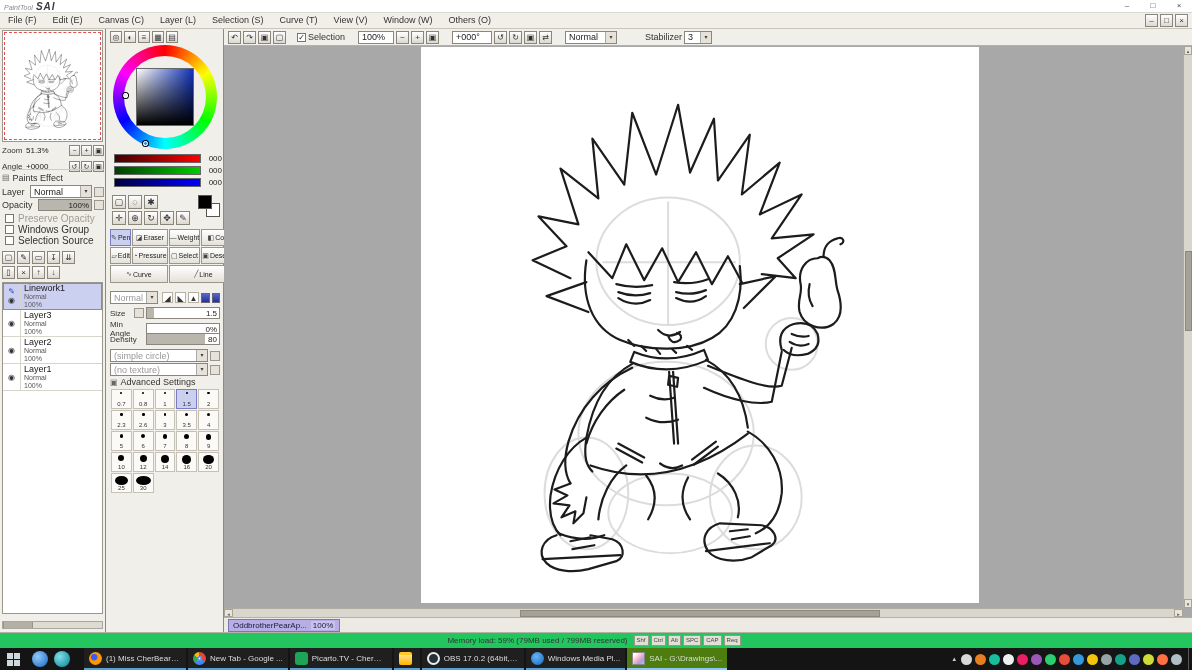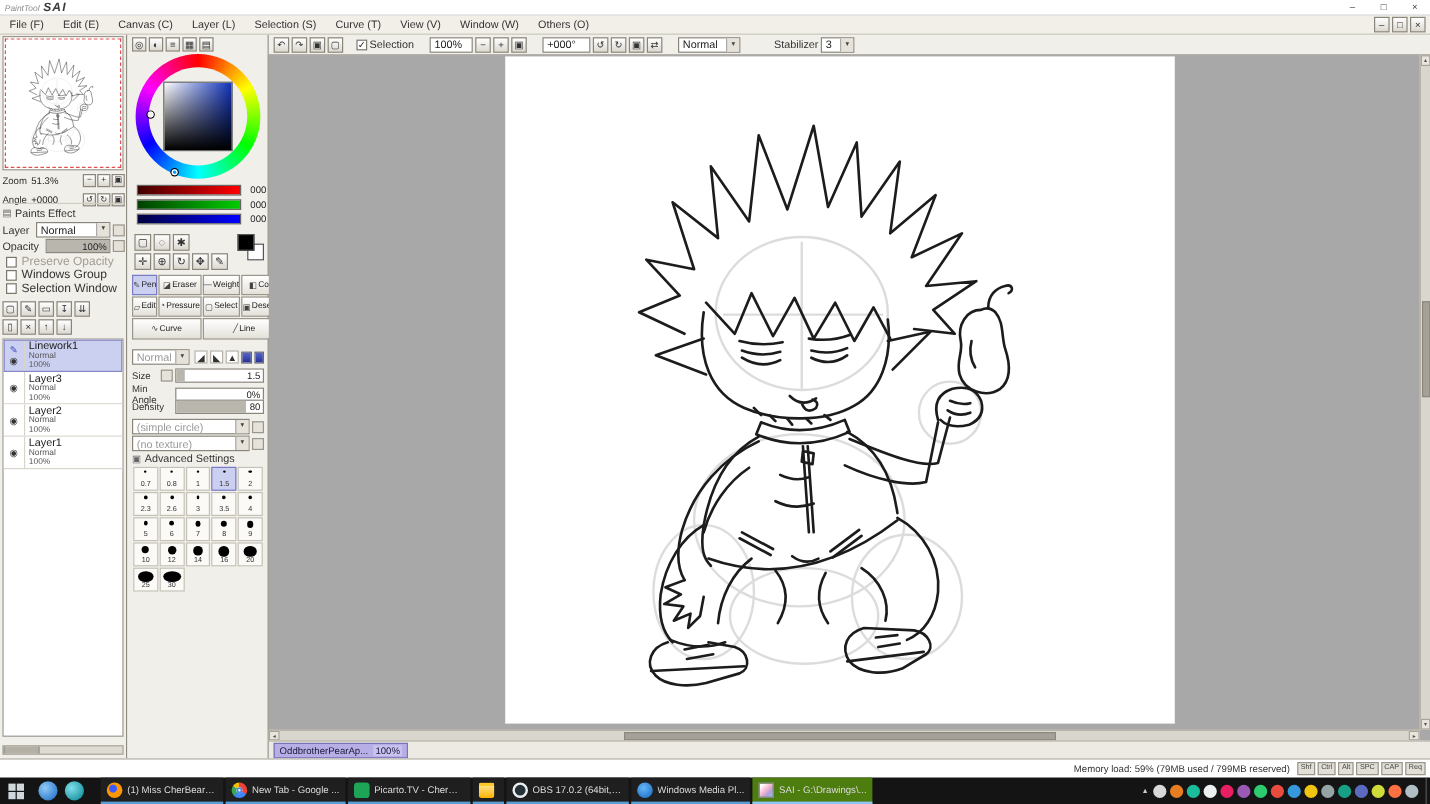--- a/index.html
+++ b/index.html
@@ -108,21 +108,21 @@
 #vscroll .sb-btn,#hscroll .sb-btn{background:#e8e5dd;border:1px solid #a8a49a;font-size:5px;color:#555;text-align:center}
 #vscroll .sb-btn{height:9px;line-height:8px}
 #v-thumb{position:absolute;left:1px;top:205px;width:7px;height:80px;background:#a5a198;border:1px solid #8c887e}
 #hscroll{position:absolute;left:0;top:579px;width:959px;height:9px;background:#d9d6cd;border-top:1px solid #b0aca2}
 #hscroll .sb-btn{position:absolute;width:9px;height:8px;line-height:8px}
 #h-thumb{position:absolute;left:296px;top:1px;width:360px;height:7px;background:#a5a198;border:1px solid #8c887e}
 #tabbar{position:absolute;left:0;top:588px;width:968px;height:15px;background:#eceae3;border-top:1px solid #b5b1a6;display:flex;align-items:center;padding-left:4px}
 .doc-tab{background:#b6aee4;border:1px solid #7a74b8;height:13px;display:flex;align-items:center;gap:4px;padding:0 4px;font-size:8px;color:#1a1a3a}
 .tab-zoom{background:#c8c2ee;padding:0 2px;font-size:8px}
 
-#statusbar{left:0;top:632px;width:1192px;height:16px;background:#ffffff;border-top:1px solid #b5b1a6;display:flex;align-items:center;justify-content:flex-end;gap:6px;padding-right:4px}
+#statusbar{left:0;top:632px;width:1192px;height:16px;background:#22c55e;border-top:1px solid #b5b1a6;display:flex;align-items:center;justify-content:center;gap:6px;padding-right:4px}
 #mem{font-size:8px;color:#333}
 #badges{display:flex;gap:2px}
 .badge{border:1px solid #9a968c;background:#e2dfd6;font-size:6px;line-height:9px;padding:0 2px;color:#444}
 
 #taskbar{left:0;top:648px;width:1192px;height:22px;background:#141414;display:flex;align-items:stretch}
 #start{width:26px;display:grid;place-content:center}
 #win-flag{display:grid;grid-template-columns:6px 6px;grid-template-rows:6px 6px;gap:1px}
 #win-flag span{background:#cfd8dc}
 .q-ico{width:16px;height:16px;border-radius:50%;align-self:center;margin-left:6px}
 #q1{background:radial-gradient(circle at 35% 35%,#90caf9,#1565c0)}
@@ -284,21 +284,21 @@
       <div class="pe-row dis">
         <span class="cb"></span>
         <span class="cb-lbl">Preserve Opacity</span>
       </div>
       <div class="pe-row">
         <span class="cb"></span>
         <span class="cb-lbl">Windows Group</span>
       </div>
       <div class="pe-row">
         <span class="cb"></span>
-        <span class="cb-lbl">Selection Window</span>
+        <span class="cb-lbl">Selection Source</span>
       </div>
     </div>
   <div class="act-row" id="la-row1" style="top:222px">
       <div class="mini-btn">▢</div>
       <div class="mini-btn">✎</div>
       <div class="mini-btn">▭</div>
       <div class="mini-btn">↧</div>
       <div class="mini-btn">⇊</div>
     </div>
   <div class="act-row" id="la-row2" style="top:237px">

